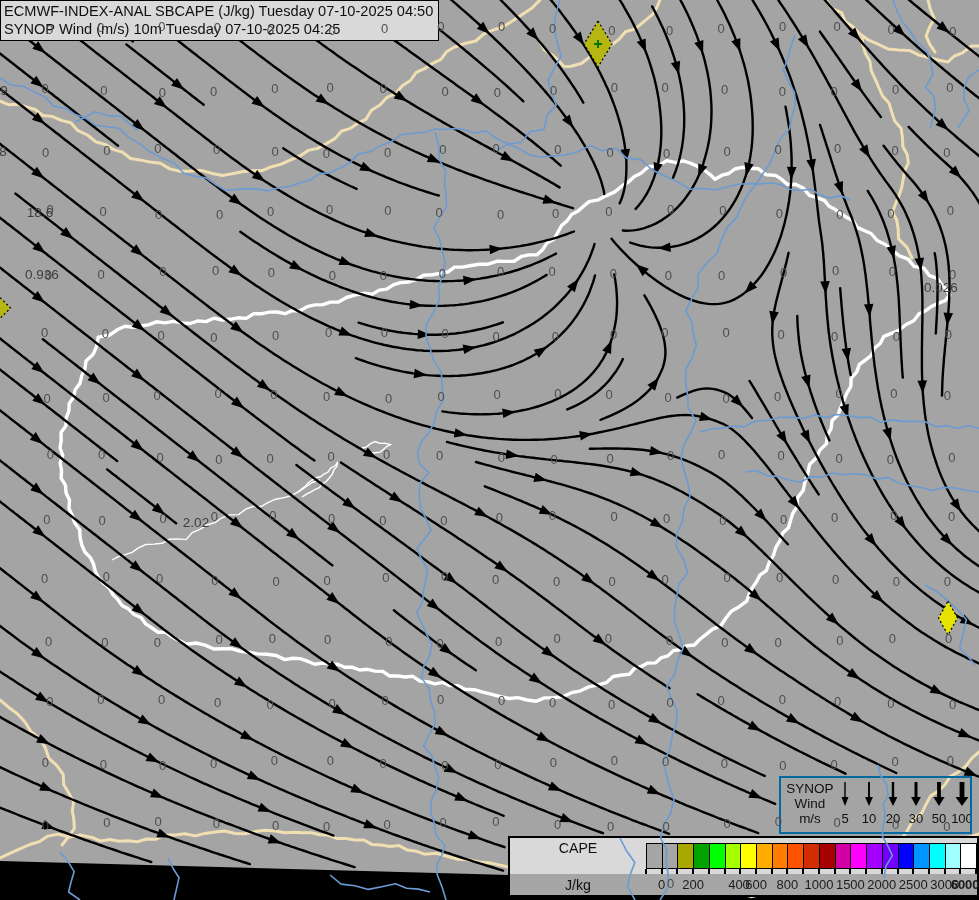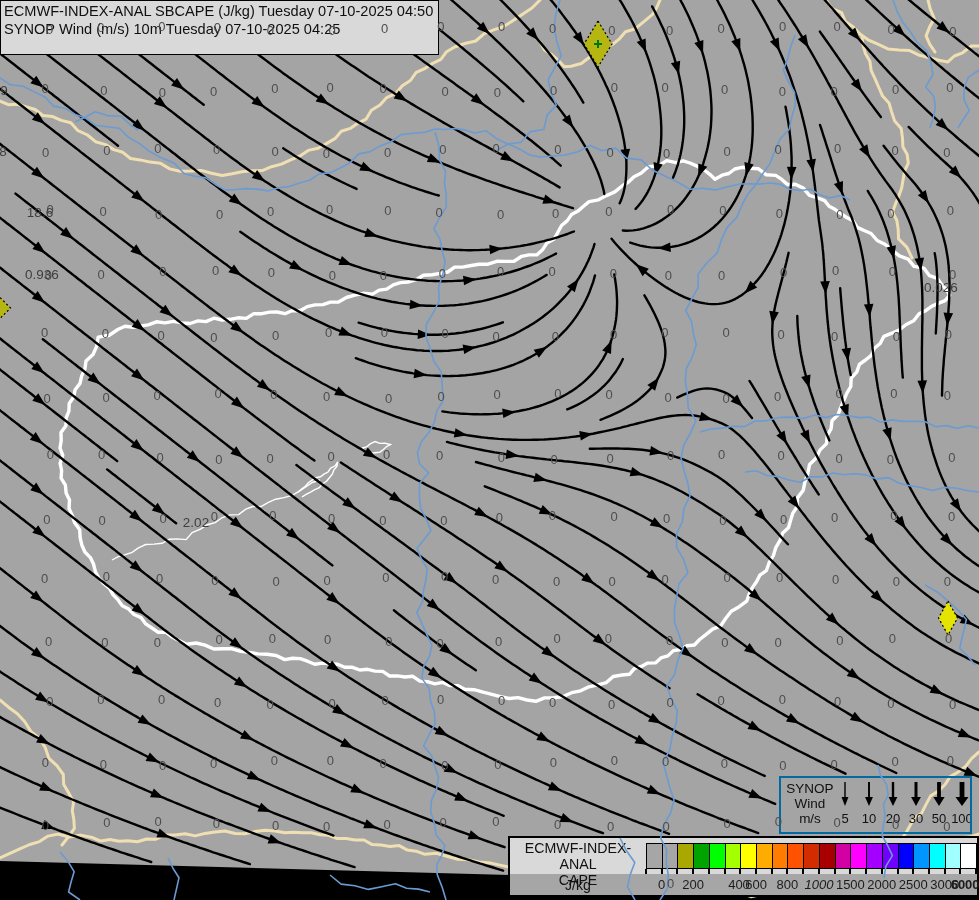--- a/index.html
+++ b/index.html
@@ -4,21 +4,21 @@
 <style>
   html,body{margin:0;padding:0;background:#888;}
   #stage{
     position:relative;width:979px;height:900px;overflow:hidden;
     background:#a4a4a4;font-family:"Liberation Sans",sans-serif;
   }
   #basesvg{position:absolute;left:0;top:0;z-index:1;}
   #overlaysvg{position:absolute;left:0;top:0;z-index:4;pointer-events:none;}
   #titlebox{
     position:absolute;left:0;top:0;z-index:3;background:#d9d9d9;
-    border:1px solid #000;padding:1px 5px 16px 3px;font-size:14.6px;
+    border:1px solid #000;padding:1px 5px 2px 3px;font-size:14.6px;
     line-height:18px;color:#101010;white-space:nowrap;
   }
   #windlegend{
     position:absolute;left:779px;top:776px;width:189px;height:54px;
     border:2px solid #0369a1;z-index:3;background:transparent;
   }
   #capelegend{
     position:absolute;left:508px;top:836px;width:467px;height:57px;
     border:2px solid #000;z-index:3;background:#a6a6a6;overflow:visible;
   }
@@ -728,21 +728,20 @@
         <text x="158" y="45" text-anchor="middle" font-size="13" fill="#111" font-family="&quot;Liberation Sans&quot;,sans-serif">50</text>
         <line x1="181" y1="4" x2="181" y2="20" stroke="#000" stroke-width="4.8"></line>
         <path d="M174.48,19 L187.52,19 L181,28 Z" fill="#000"></path>
         <text x="181" y="45" text-anchor="middle" font-size="13" fill="#111" font-family="&quot;Liberation Sans&quot;,sans-serif">100</text>
       </svg>
   </div>
 
   <div id="capelegend">
     <div id="cape-top"></div>
     <div id="cape-name">
-      <div>ECMWF-INDEX-ANAL</div>
       <div>CAPE</div>
     </div>
     <div id="cape-unit">J/kg</div>
     <div id="cape-cells">
         <div class="cape-cell" style="background: rgb(166, 166, 166);"></div>
         <div class="cape-cell" style="background: rgb(166, 166, 166);"></div>
         <div class="cape-cell" style="background: rgb(168, 168, 0);"></div>
         <div class="cape-cell" style="background: rgb(0, 164, 0);"></div>
         <div class="cape-cell" style="background: rgb(0, 255, 0);"></div>
         <div class="cape-cell" style="background: rgb(164, 255, 0);"></div>
@@ -782,21 +781,21 @@
       <div class="cape-tick" style="left: 402.24px;"></div>
       <div class="cape-tick" style="left: 417.96px;"></div>
       <div class="cape-tick" style="left: 433.68px;"></div>
       <div class="cape-tick" style="left: 449.4px;"></div>
       <div class="cape-tick" style="left: 465.12px;"></div>
       <div class="cape-num" style="left: 151.72px;">0</div>
       <div class="cape-num" style="left: 183.16px;">200</div>
       <div class="cape-num" style="left: 229px;">400</div>
       <div class="cape-num" style="left: 246.04px;">600</div>
       <div class="cape-num" style="left: 277.48px;">800</div>
-      <div class="cape-num" style="left: 308.92px; font-style: italic;">1000</div>
+      <div class="cape-num" style="left: 308.92px;">1000</div>
       <div class="cape-num" style="left: 340.36px;">1500</div>
       <div class="cape-num" style="left: 371.8px;">2000</div>
       <div class="cape-num" style="left: 403.24px;">2500</div>
       <div class="cape-num" style="left: 434.68px;">3000</div>
       <div class="cape-num" style="left: 466.12px; transform: translateX(-88%); font-weight: bold;">6000</div>
     </div>
 
   <svg id="overlaysvg" width="979" height="900">
       <g stroke="#6b9bd2" stroke-width="1.6" fill="none" stroke-linejoin="round">
         <path d="M0.0,78.0L10.4,84.8L23.2,86.3L34.2,91.9L45.4,97.3L53.6,106.1L65.3,108.5L75.1,114.4L85.6,118.0L95.4,125.2L107.0,126.7L119.2,128.3L128.6,137.4L139.9,143.9L150.1,151.8L162.0,158.1L174.5,163.3L184.3,173.7L194.9,176.2L205.8,177.9L214.9,184.2L224.9,190.1L235.7,189.5L246.5,188.6L257.3,189.1L268.2,190.9L278.6,187.8L289.4,186.5L299.6,183.1L310.0,180.0L319.3,173.9L330.7,172.6L340.6,167.7L350.3,162.6L358.6,153.9L370.3,151.6L380.2,145.9L390.6,142.0L401.1,134.6L413.3,133.3L425.2,132.3L435.0,129.0L445.1,129.5L454.9,128.5L464.9,129.9L474.7,133.0L485.8,130.7L497.6,139.3L510.7,145.1L520.4,149.6L529.8,155.0L539.9,157.0L552.4,156.0L565.0,155.0L578.0,151.8L590.1,145.4L602.0,150.8L615.9,148.1L626.5,158.1L641.3,159.9L652.2,170.0L665.4,176.2L677.7,182.1L690.0,189.2L702.5,188.2L715.4,189.9L727.7,186.7L740.0,184.0L750.0,183.8L760.0,184.0L770.0,183.0L780.3,184.3L789.6,189.3L799.9,190.5L810.5,189.3L819.9,194.7L829.6,197.9L840.5,195.6L850.0,200.0"></path>

